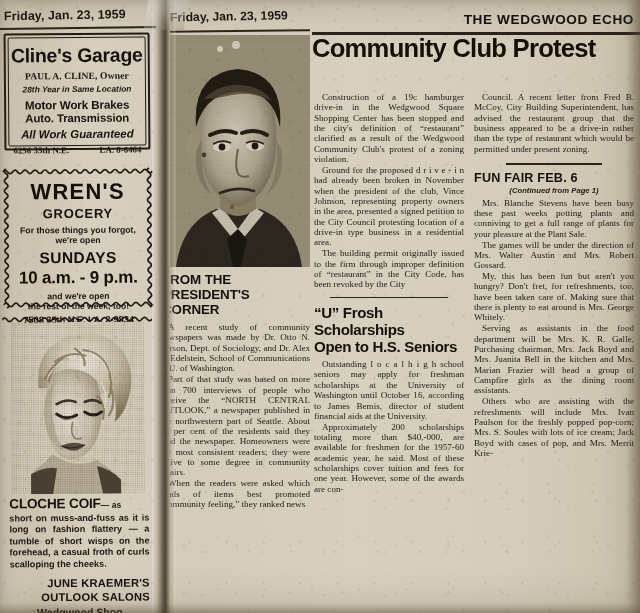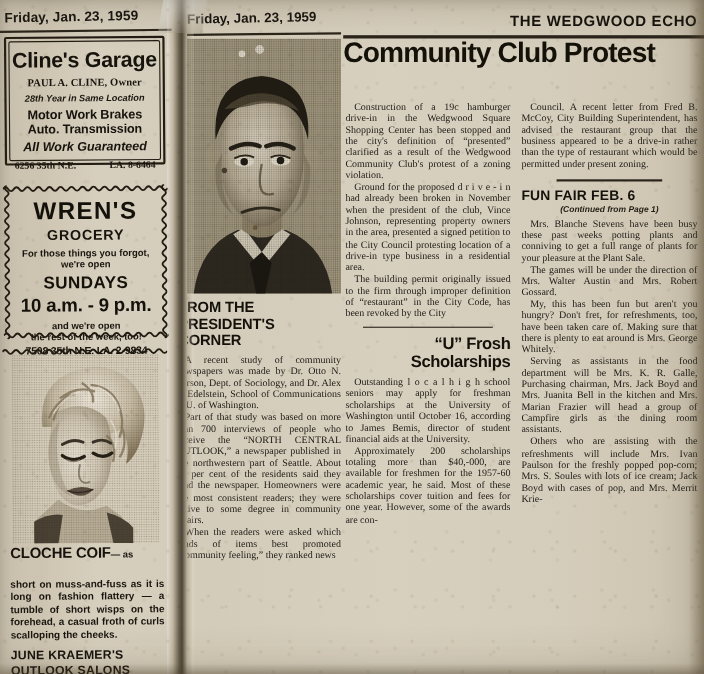--- a/index.html
+++ b/index.html
@@ -97,21 +97,21 @@
 
   
   #ad-salon{position:absolute;left:3px;top:316px;width:150px;height:297px;
     transform:rotate(-.35deg);}
   #salon-photo{position:absolute;left:8px;top:6px;width:134px;height:172px;overflow:hidden;}
   .coif-head{font-family:"Liberation Sans", sans-serif;font-weight:bold;font-size:13.6px;
     color:#16120c;letter-spacing:-.2px;text-align:right;}
   .coif-body{font-family:"Liberation Sans", sans-serif;font-weight:bold;font-size:9.1px;
     line-height:11.4px;color:#1a160f;text-align:right;}
   .sal-name{font-family:"Liberation Sans", sans-serif;font-weight:bold;font-size:11.2px;
-    text-align:left;color:#16120c;letter-spacing:.2px;}
+    text-align:right;color:#16120c;letter-spacing:.2px;}
   .sal-shop{font-family:"Liberation Sans", sans-serif;font-weight:bold;font-size:10.6px;
     text-align:center;color:#16120c;}
 
   
   #mid-col{position:absolute;left:170px;top:0;width:140px;height:613px;overflow:hidden;}
   #date-mid{position:absolute;left:0px;top:9px;width:160px;
     font-family:"Liberation Sans", sans-serif;font-weight:bold;font-size:12.2px;
     color:#181510;transform:rotate(-1.1deg);white-space:nowrap;}
   #rule-mid{position:absolute;left:-6px;top:30px;width:150px;height:2px;background:#2a241a;
     transform:rotate(-.55deg);}
@@ -129,21 +129,21 @@
   #rule-right{position:absolute;left:-2px;top:32px;width:332px;height:2.5px;background:#2a241a;}
   #headline{position:absolute;left:0px;top:36px;width:326px;
     font-family:"Liberation Sans", sans-serif;font-weight:bold;
     font-size:25.6px;line-height:25.5px;color:#141109;letter-spacing:-.75px;}
 
   #col-a{position:absolute;left:2px;top:92px;width:150px;}
   #col-b{position:absolute;left:162px;top:92px;width:160px;}
 
   .sub-rule{width:118px;height:1.6px;background:#2a241a;margin:7px auto 6px auto;}
   .sub-head{font-family:"Liberation Sans", sans-serif;font-weight:bold;font-size:15.1px;
-    line-height:17px;color:#14110b;letter-spacing:-.35px;text-align:right;}
+    line-height:17px;color:#14110b;letter-spacing:-.35px;}
   .kicker{font-family:"Liberation Sans", sans-serif;font-weight:bold;font-size:12.6px;
     color:#14110b;letter-spacing:.2px;}
   .kicker-sub{font-family:"Liberation Sans", sans-serif;font-style:italic;font-weight:bold;
     font-size:7.7px;text-align:center;color:#221d14;margin:1px 0 3px 0;}
 
   
   #edge-right{position:absolute;right:0;top:0;width:14px;height:613px;pointer-events:none;
     background:linear-gradient(90deg, rgba(120,104,76,0), rgba(96,82,58,.42));}
   #edge-bottom{position:absolute;left:0;bottom:0;width:640px;height:10px;pointer-events:none;
     background:linear-gradient(180deg, rgba(96,82,58,0), rgba(80,66,44,.30));}
@@ -268,21 +268,21 @@
 
           <path d="M44 60 q-6 24 0 46 q3 16 12 24 q-18 -6 -22 -30 q-4 -24 10 -40z" fill="#9d927d" opacity=".45"></path>
           <rect width="134" height="172" fill="url(#halftone)"></rect>
         </svg>
       </div>
 
       <div style="position:absolute;left:6px;top:178px;width:140px;">
         <div>
           <span class="coif-head">CLOCHE COIF</span><span class="coif-body" style="font-size:8.6px">— as</span>
         </div>
-        <div class="coif-body" style="margin-top:14px;text-align:justify">short on muss-and-fuss as it is long on fashion flattery — a tumble of short wisps on the forehead, a casual froth of curls scalloping the cheeks.</div>
+        <div class="coif-body" style="margin-top:1px;text-align:justify">short on muss-and-fuss as it is long on fashion flattery — a tumble of short wisps on the forehead, a casual froth of curls scalloping the cheeks.</div>
         <div class="sal-name" style="margin-top:7px">JUNE KRAEMER'S</div>
         <div class="sal-name" style="margin-top:2px">OUTLOOK SALONS</div>
         <div class="sal-shop" style="margin-top:3px">Wedgwood Shop</div>
 
       </div>
     </div>
   </div>
 
   <div id="mid-col">
     <div id="date-mid">Friday, Jan. 23, 1959</div>
@@ -362,29 +362,30 @@
   <div id="right-side">
     <div id="masthead">THE WEDGWOOD ECHO</div>
     <div id="rule-right"></div>
 
     <div id="headline">
       <div>Community Club Protest</div>
     </div>
 
     <div id="col-a">
       <div class="body-col">
-        <p>Construction of a 19c hamburger drive-in in the Wedgwood Square Shopping Center has been stopped and the city's definition of “presented” clarified as a result of the Wedgwood Community Club's protest of a zoning violation.</p>
+        <p>Construction of a 19c hamburger drive-in in the Wedgwood Square Shopping Center has been stopped and the city's definition of “restaurant” clarified as a result of the Wedgwood Community Club's protest of a zoning violation.</p>
         <p>Ground for the proposed d r i v e - i n had already been broken in November when the president of the club, Vince Johnson, representing property owners in the area, presented a signed petition to the City Council protesting location of a drive-in type business in a residential area.</p>
         <p>The building permit originally issued to the firm through improper definition of “restaurant” in the City Code, has been revoked by the City</p>
       </div>
 
       <div class="sub-rule"></div>
 
       <div class="sub-head">
         <div>“U” Frosh Scholarships</div>
+        <div>Open to H.S. Seniors</div>
       </div>
 
       <div class="body-col" style="margin-top:4px">
         <p>Outstanding l o c a l h i g h school seniors may apply for freshman scholarships at the University of Washington until October 16, according to James Bemis, director of student financial aids at the University.</p>
         <p>Approximately 200 scholarships totaling more than $40,-000, are available for freshmen for the 1957-60 academic year, he said. Most of these scholarships cover tuition and fees for one year. However, some of the awards are con-</p>
       </div>
     </div>
 
     <div id="col-b">
       <div class="body-col">

